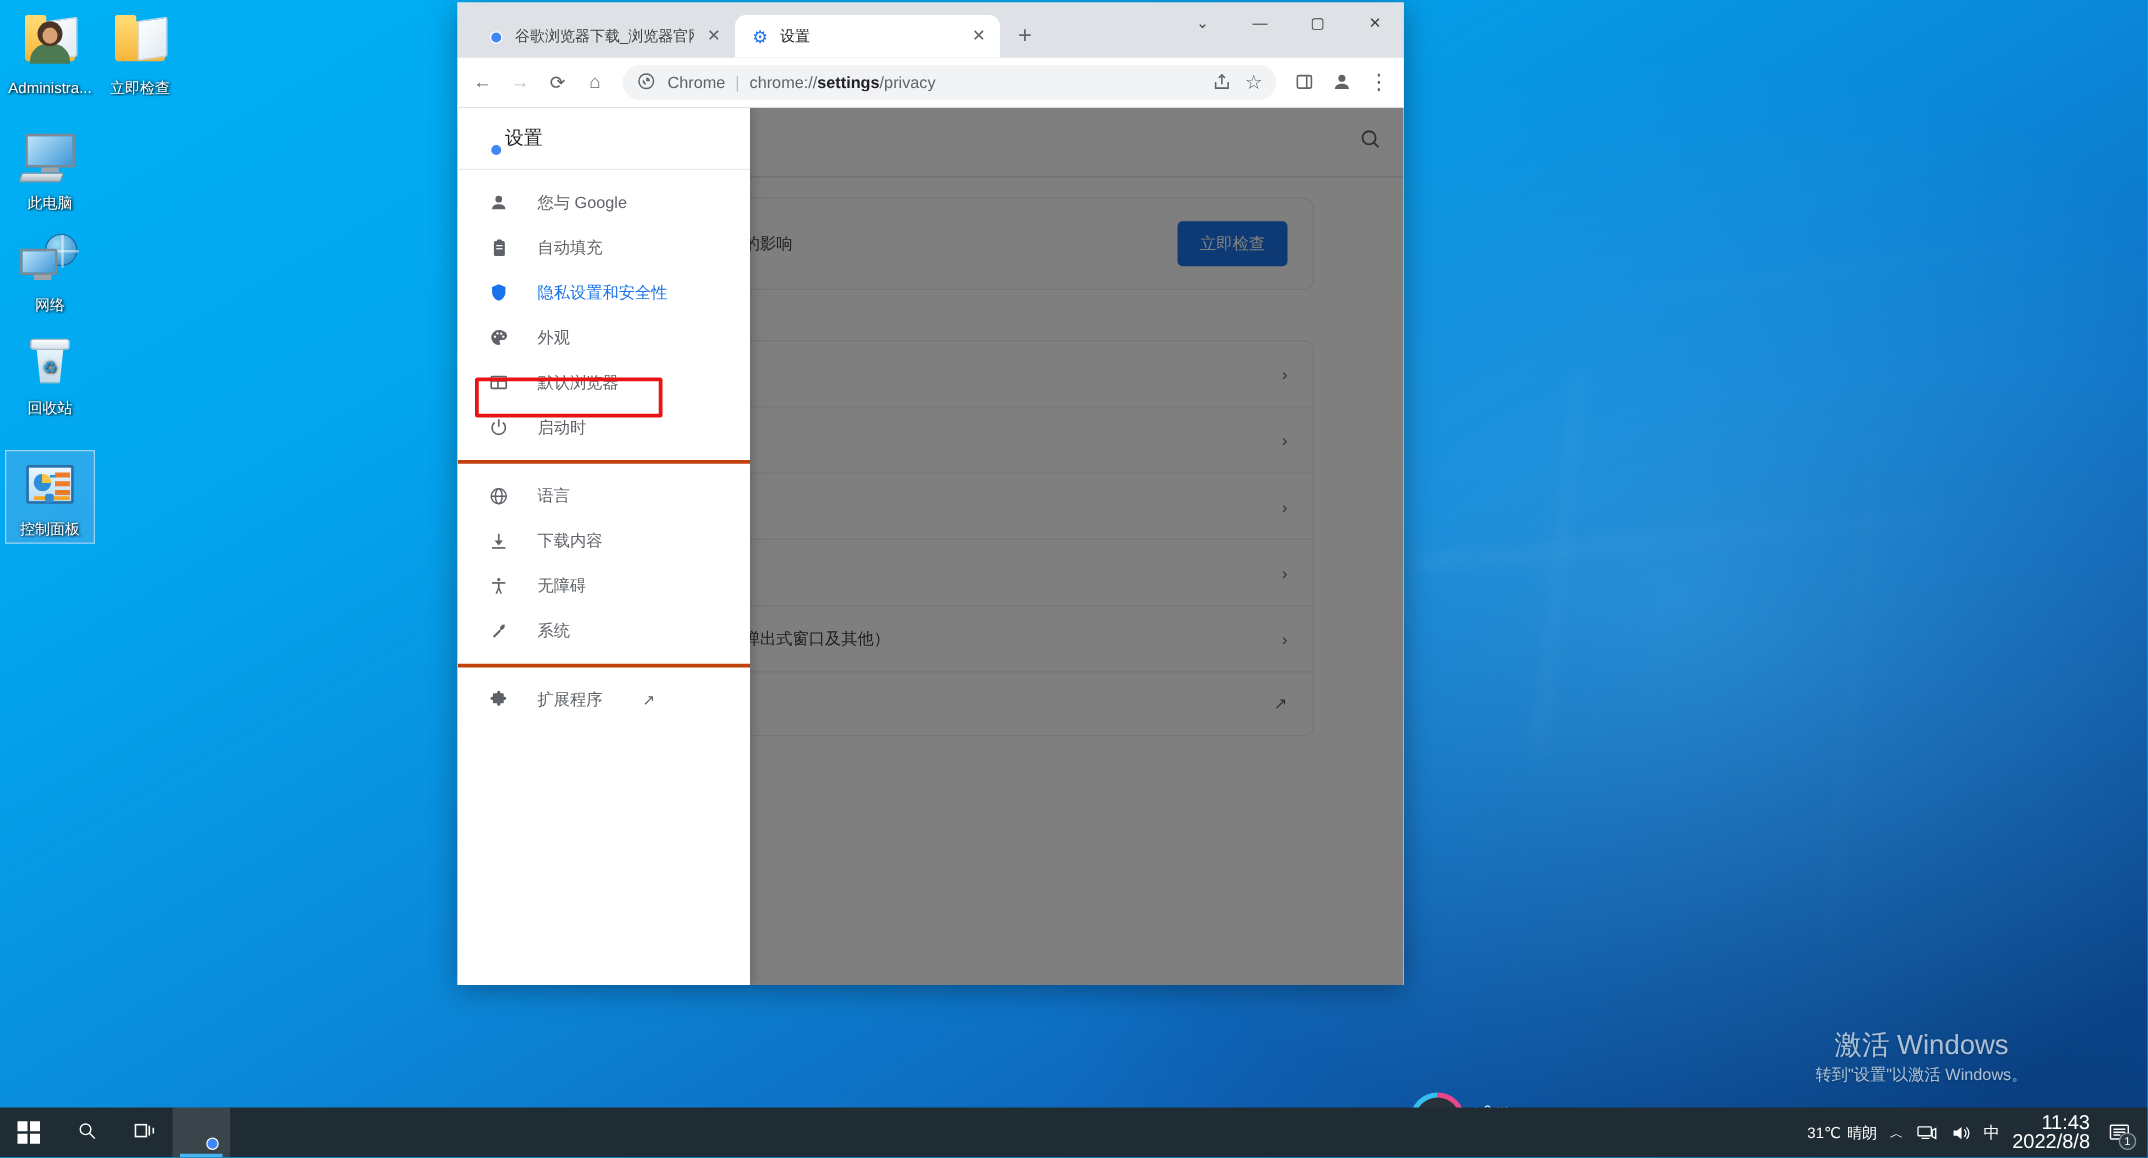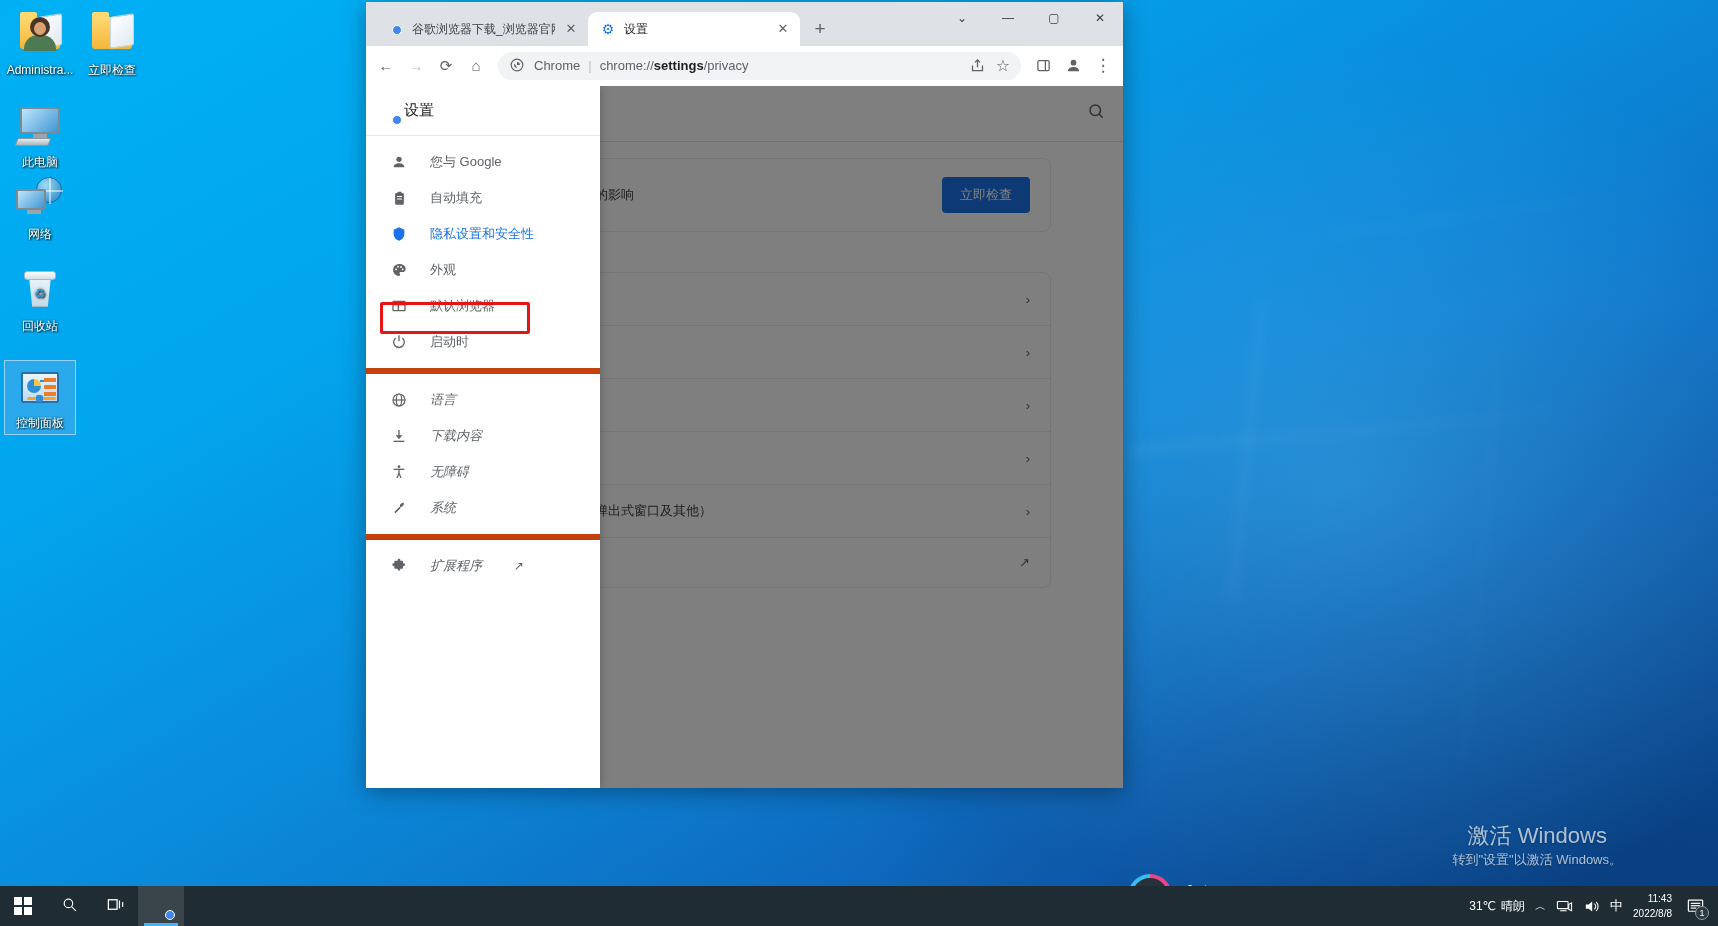--- a/index.html
+++ b/index.html
@@ -261,21 +261,21 @@
     position:absolute; left:0; top:0; bottom:0; width: 234px; background:#fff;
     box-shadow: 2px 0 8px rgba(0,0,0,.18);
     overflow:hidden;
   }
   #drawer-head {
     height: 50px; display:flex; align-items:center; gap: 16px;
     padding: 0 0 0 22px; border-bottom: 1px solid #e8eaed;
   }
   #drawer-head .t { font-size: 15px; color:#202124; }
   .menu-group { padding: 8px 0; }
-  .menu-group + .menu-group { border-top: 6px solid #c2410c; font-style: italic; }
+  .menu-group + .menu-group { border-top: 3px solid #c2410c; }
   .menu-item {
     height: 36px; display:flex; align-items:center; gap: 22px;
     padding: 0 16px 0 24px; font-size: 13px; color:#5f6368; cursor:pointer;
     position: relative;
   }
   .menu-item .mi-ico {
     width: 18px; flex: 0 0 18px; text-align:center; font-size: 15px; color:#5f6368;
     display:flex; align-items:center; justify-content:center;
   }
   .menu-item .mi-label { white-space:nowrap; }
@@ -301,21 +301,21 @@
   .tb-btn.open:after {
     content:''; position:absolute; left:6px; right:6px; bottom:0; height:3px; background:#49b5f0;
   }
   .win-logo { display:grid; grid-template-columns: 8px 8px; grid-template-rows: 8px 8px; gap:2px; }
   .win-logo i { background:#fff; display:block; }
   #tray {
     margin-left: auto; display:flex; align-items:center; gap: 10px; padding-right: 10px;
     height:40px;
   }
   #tray .titem { display:flex; align-items:center; gap:5px; cursor:pointer; }
-  #clock { text-align:right; line-height:15px; font-size:10px; cursor:pointer; }
+  #clock { text-align:right; line-height:15px; font-size:16px; cursor:pointer; }
   #notif {
     width: 26px; height: 40px; display:flex; align-items:center; justify-content:center;
     position:relative; cursor:pointer;
   }
   #notif .badge {
     position:absolute; right: -1px; bottom: 6px; width:14px; height:14px; border-radius:50%;
     background:#2b3a42; border:1px solid #8a9aa3; color:#fff; font-size:9px;
     display:flex; align-items:center; justify-content:center;
   }
 
@@ -379,21 +379,21 @@
 
   <div class="desk-icon" style="left:4px;  top:100px;text-align:center;">
     <span class="glyph">
       <span class="monitor"></span>
         <span class="monitor-stand"></span>
         <span class="keyboard"></span>
     </span>
     <span class="cap">此电脑</span>
   </div>
 
-  <div class="desk-icon" style="left:4px;  top:172px;">
+  <div class="desk-icon" style="left:4px;  top:182px;">
     <span class="glyph">
       <span class="globe"></span>
       <span class="monitor" style="left:0;top:14px;width:30px;height:21px;"></span>
       <span class="monitor-stand" style="left:11px;top:35px;"></span>
     </span>
     <span class="cap">网络</span>
   </div>
 
   <div class="desk-icon" style="left:4px;  top:264px;">
     <span class="glyph">

